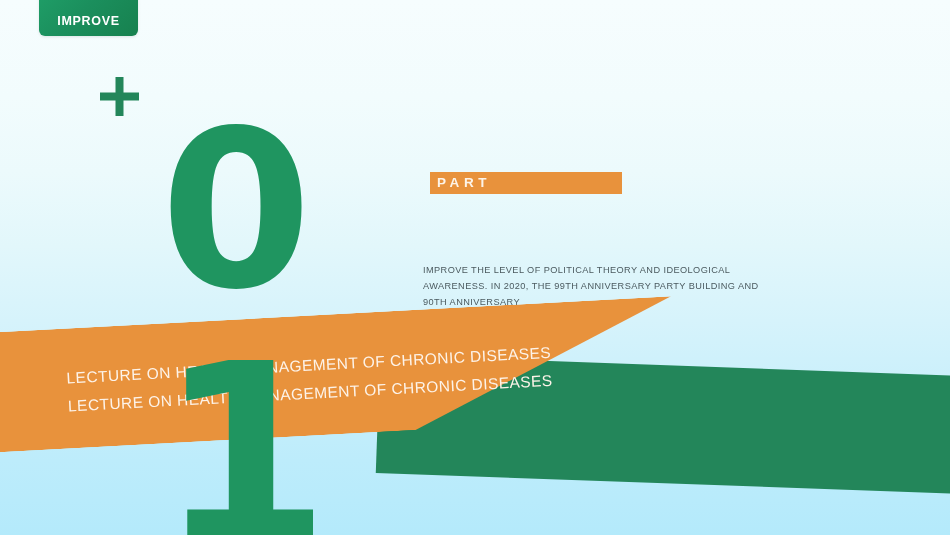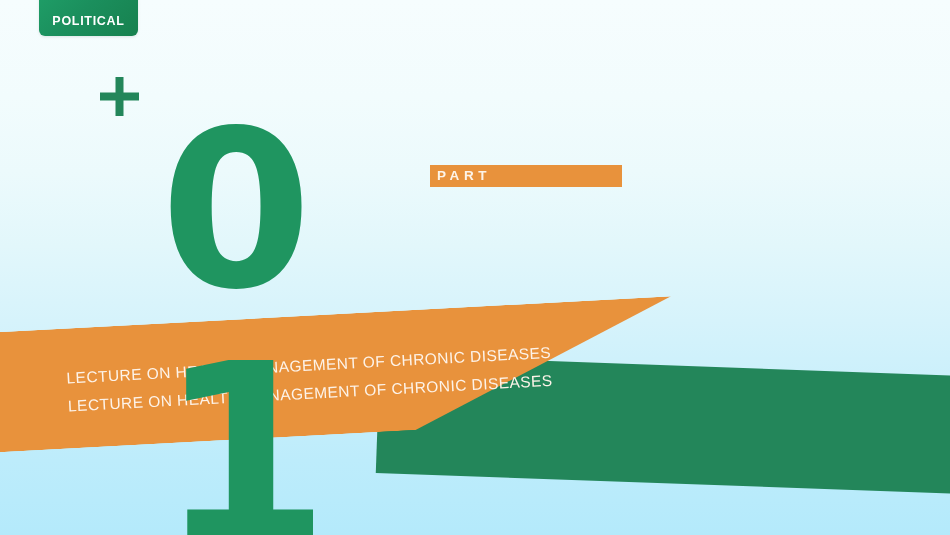--- a/index.html
+++ b/index.html
@@ -90,21 +90,21 @@
     text-align: center;
     z-index: 6;
     user-select: none;
     overflow: hidden;
   }
 
   
   .part-badge {
     position: absolute;
     left: 430px;
-    top: 165px;
+    top: 172px;
     width: 192px;
     height: 22px;
     background: #e8923c;
     display: flex;
     align-items: center;
     padding-left: 7px;
     box-sizing: border-box;
   }
   .part-badge-label {
     color: #fdf4e9;
@@ -189,21 +189,21 @@
   }
   .banner-line-1 { top: 41px; }
   .banner-line-2 { top: 69px; }
 </style>
 </head>
 <body>
 
 <div class="slide">
 
   <div class="top-tab">
-    <span class="top-tab-label">POLITICAL</span>
+    <span class="top-tab-label">IMPROVE</span>
   </div>
 
   <div class="plus-icon">
     <svg width="39" height="39" viewBox="0 0 39 39" aria-hidden="true">
       <rect x="15.5" y="0" width="8" height="39" fill="#23865a"></rect>
       <rect x="0" y="15.5" width="39" height="8" fill="#23865a"></rect>
     </svg>
   </div>
 
   <div class="numeral-zero">0</div>
@@ -217,14 +217,15 @@
     <div class="banner-line banner-line-2">LECTURE ON HEALTH MANAGEMENT OF CHRONIC DISEASES</div>
   </div>
 
   <div class="numeral-one">1</div>
 
   <div class="part-badge">
     <span class="part-badge-label">PART</span>
   </div>
 
 
+  <div class="body-copy">IMPROVE THE LEVEL OF POLITICAL THEORY AND IDEOLOGICAL AWARENESS. IN 2020, THE 99TH ANNIVERSARY PARTY BUILDING AND 90TH ANNIVERSARY</div>
 
 </div>
 
 </body></html>

